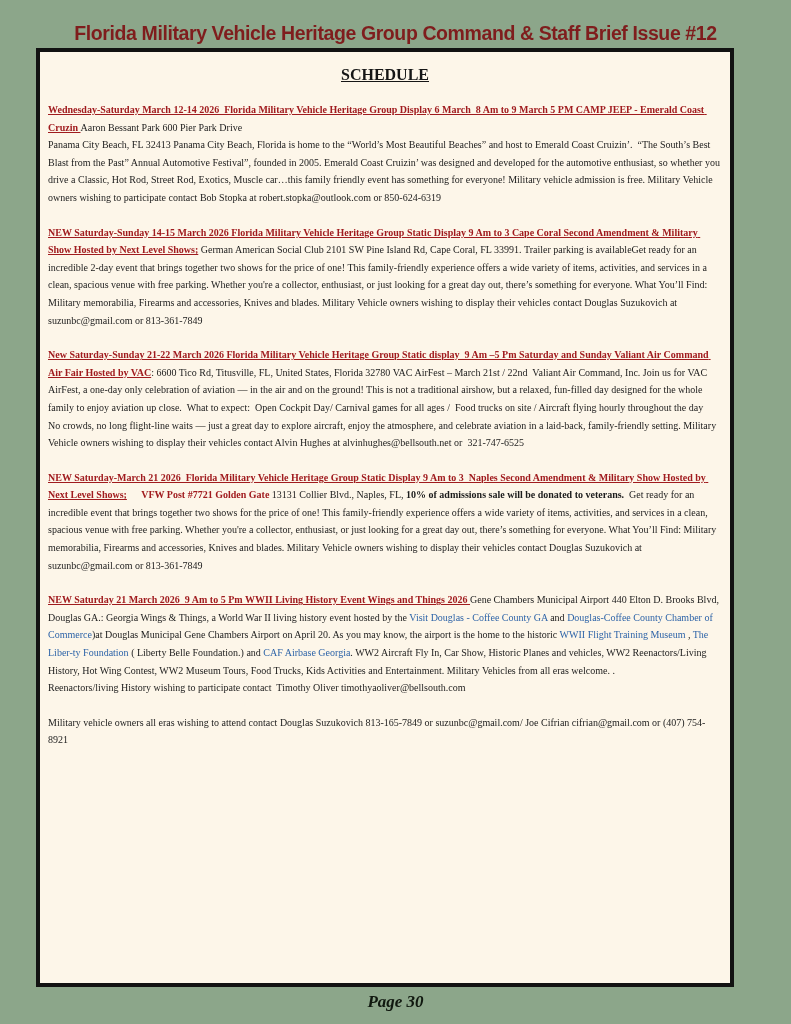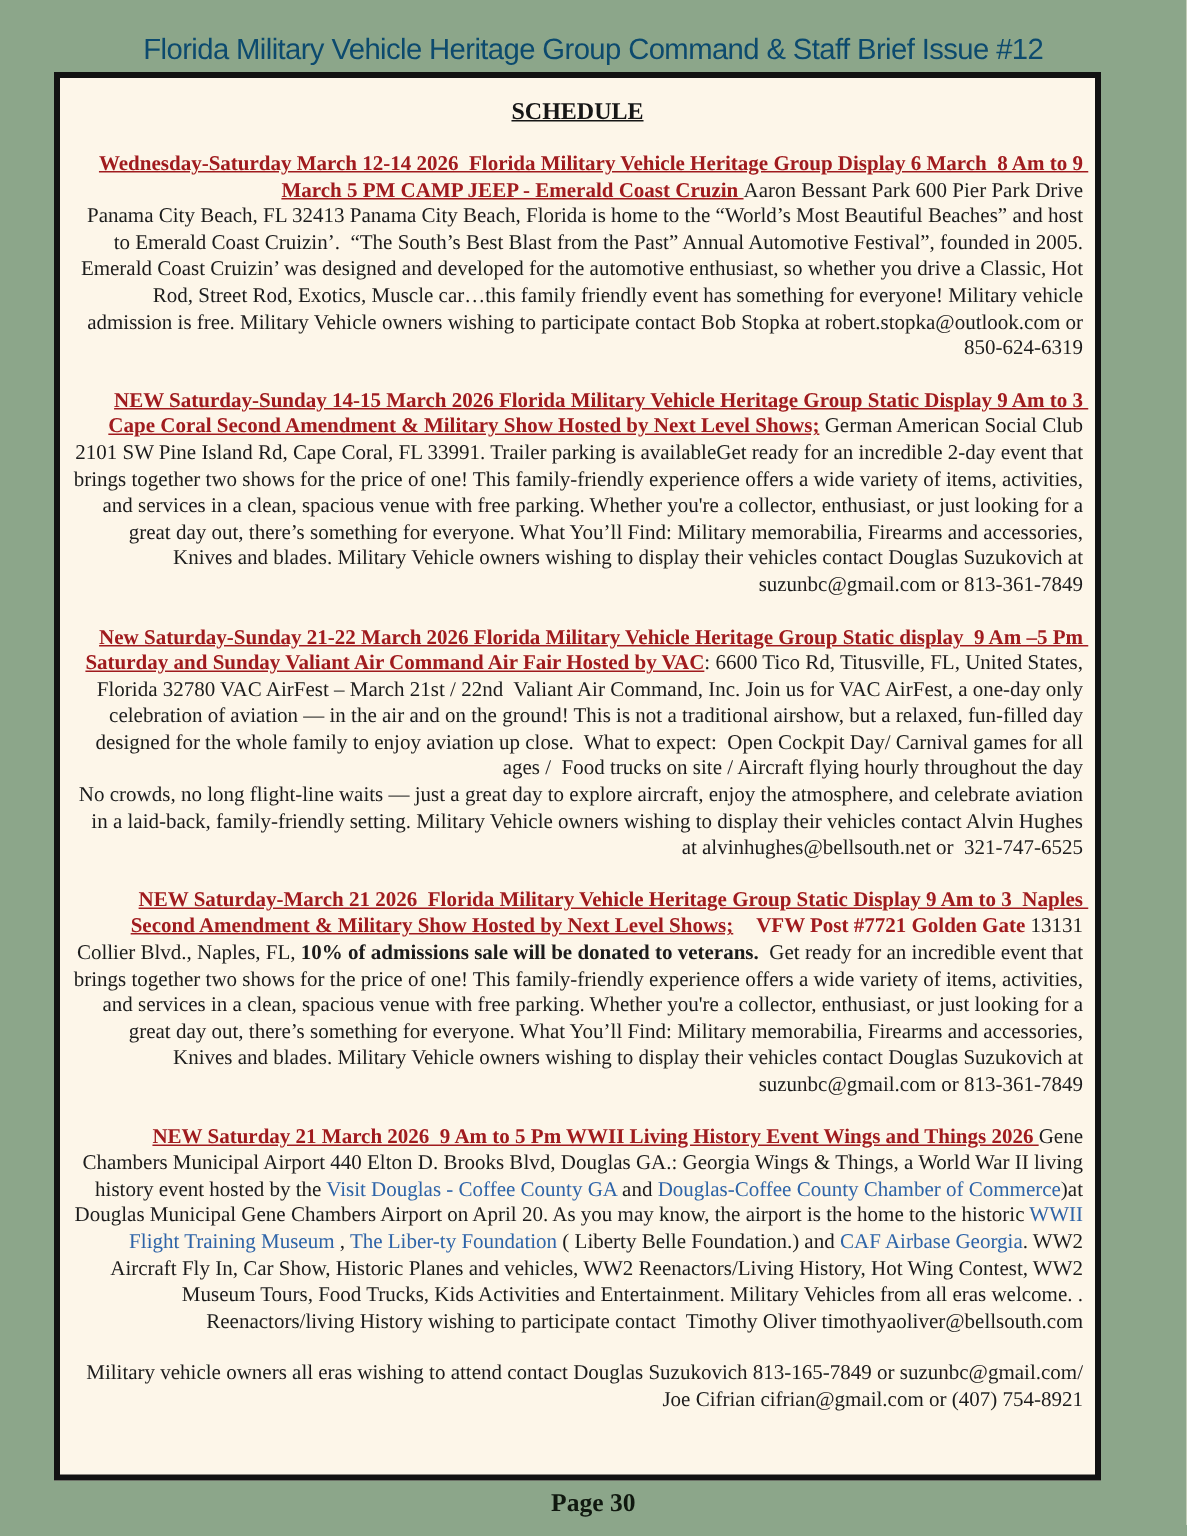--- a/index.html
+++ b/index.html
@@ -11,24 +11,24 @@
     font-family: "Liberation Serif", serif;
     overflow: hidden;
   }
   .page-title {
     position: absolute;
     top: 22px;
     left: 0;
     right: 0;
     text-align: center;
     font-family: "Liberation Sans", sans-serif;
-    font-weight: normal;
+    font-weight: bold;
     font-size: 19.5px;
     letter-spacing: -0.4px;
-    color: #0c4a6e;
+    color: #7f1d1d;
     white-space: nowrap;
   }
   .content-box {
     position: absolute;
     left: 36px;
     top: 48px;
     width: 698px;
     height: 939px;
     box-sizing: border-box;
     border: 4px solid #121212;
@@ -38,40 +38,41 @@
   }
   .schedule-title {
     text-align: center;
     font-weight: bold;
     text-decoration: underline;
     font-size: 16px;
     color: #161616;
     margin: 4px 0 17px 0;
   }
   .para {
-    font-size: 14px;
+    font-size: 10px;
     line-height: 17.6px;
     color: #1c1c1c;
     margin: 0 0 17px 0;
     white-space: pre-wrap;
-    text-align: right;
+    text-align: left;
   }
   .seg-heading  { color: var(--red, #A01B1E); font-weight: bold; text-decoration: underline; }
   .seg-redbold  { color: var(--red, #A01B1E); font-weight: bold; margin-left: 12px; }
   .seg-bold     { font-weight: normal; }
   .seg-boldunderline { font-weight: bold; }
   .seg-link     { color: var(--blue, #2E64A8); cursor: pointer; }
   .seg-body     { }
   .page-footer {
     position: absolute;
     top: 992px;
     left: 0;
     right: 0;
     text-align: center;
     font-weight: bold;
+    font-style: italic;
     font-size: 17px;
     color: #10180f;
   }
 </style>
 </head>
 <body style="background: rgb(140, 166, 138);">
 
 <div class="page-title">Florida Military Vehicle Heritage Group Command &amp; Staff Brief Issue #12</div>
 
 <div class="content-box">

